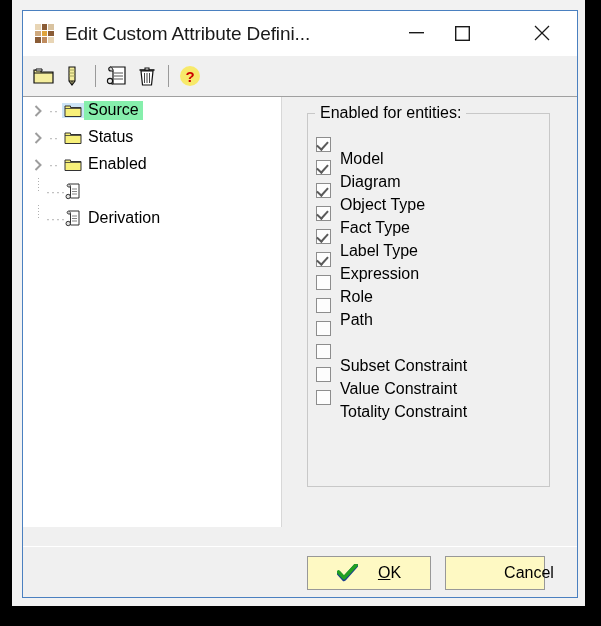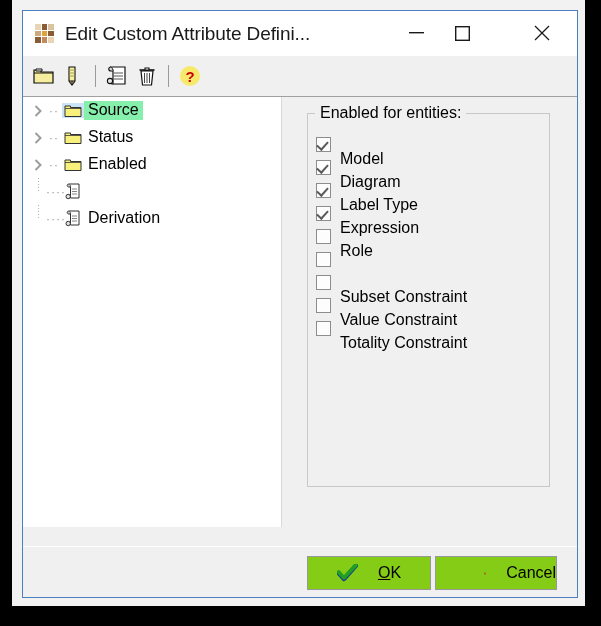--- a/index.html
+++ b/index.html
@@ -265,29 +265,29 @@
     height: 51px;
     background: #f0f0f0;
     border-top: 1px solid #ffffff;
     box-sizing: border-box;
   }
   .dlg-btn {
     position: absolute;
     top: 9px;
     height: 34px;
     border: 1px solid #989898;
-    background: #84cc16;
+    background: #fef9c3;
     display: flex;
     align-items: center;
     justify-content: center;
     box-sizing: border-box;
     gap: 20px;
   }
   #ok-button { left: 284px; width: 124px; }
-  #cancel-button { left: 412px; width: 122px; padding-left: 48px; }
+  #cancel-button { left: 422px; width: 100px; padding-left: 48px; }
   .dlg-btn-label {
     font-size: 16px;
     color: #000;
   }
   .dlg-btn-label u { text-decoration: underline; }
 </style>
 </head>
 <body>
 
 <div id="desktop">
@@ -479,29 +479,41 @@
           <div class="cb-row">
             <span class="cb-box checked"></span>
             <span class="cb-label">Model</span>
           </div>
           <div class="cb-row">
             <span class="cb-box checked"></span>
             <span class="cb-label">Diagram</span>
           </div>
           <div class="cb-row">
             <span class="cb-box checked"></span>
+            <span class="cb-label">Object Type</span>
+          </div>
+          <div class="cb-row">
+            <span class="cb-box checked"></span>
+            <span class="cb-label">Fact Type</span>
+          </div>
+          <div class="cb-row">
+            <span class="cb-box checked"></span>
             <span class="cb-label">Label Type</span>
           </div>
           <div class="cb-row">
             <span class="cb-box checked"></span>
             <span class="cb-label">Expression</span>
           </div>
           <div class="cb-row">
             <span class="cb-box"></span>
             <span class="cb-label">Role</span>
+          </div>
+          <div class="cb-row">
+            <span class="cb-box"></span>
+            <span class="cb-label">Path</span>
           </div>
           <div class="cb-row">
             <span class="cb-box"></span>
           </div>
           <div class="cb-row">
             <span class="cb-box"></span>
             <span class="cb-label">Subset Constraint</span>
           </div>
           <div class="cb-row">
             <span class="cb-box"></span>

